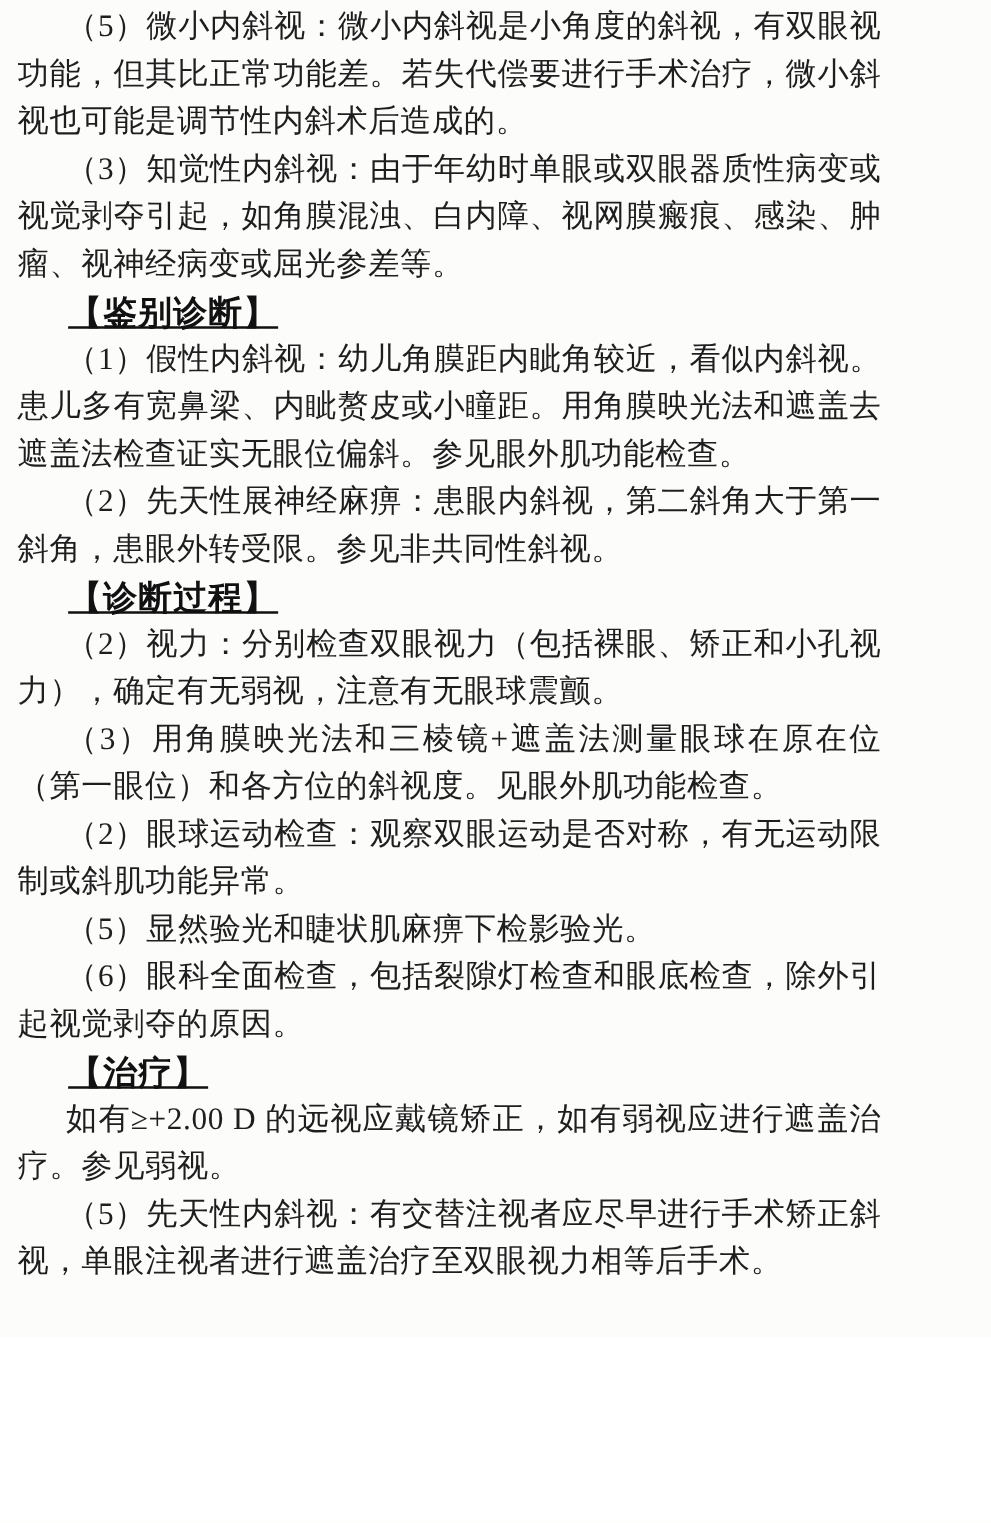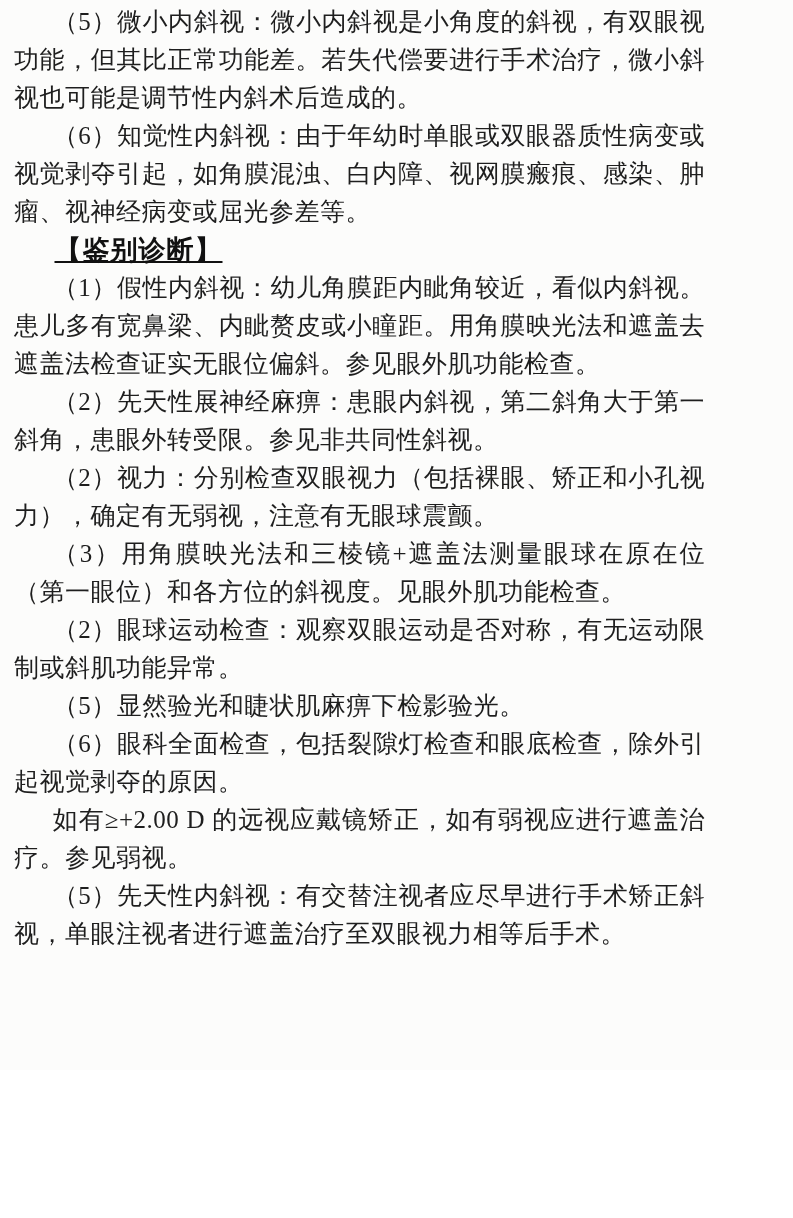--- a/index.html
+++ b/index.html
@@ -37,24 +37,26 @@
     letter-spacing: 1px;
     font-family: "Liberation Sans", "DejaVu Sans", sans-serif;
     text-decoration: underline;
   }
 </style>
 </head>
 <body>
 
 <div class="page">
   <p class="para">（5）微小内斜视：微小内斜视是小角度的斜视，有双眼视功能，但其比正常功能差。若失代偿要进行手术治疗，微小斜视也可能是调节性内斜术后造成的。</p>
-  <p class="para">（6）知觉性内斜视：由于年幼时单眼或双眼器质性病变或视觉剥夺引起，如角膜混浊、白内障、视网膜瘢痕、感染、肿瘤、视神经病变或屈光参差等。</p>
+  <p class="para">（3）知觉性内斜视：由于年幼时单眼或双眼器质性病变或视觉剥夺引起，如角膜混浊、白内障、视网膜瘢痕、感染、肿瘤、视神经病变或屈光参差等。</p>
   <p class="heading">【鉴别诊断】</p>
   <p class="para">（1）假性内斜视：幼儿角膜距内眦角较近，看似内斜视。患儿多有宽鼻梁、内眦赘皮或小瞳距。用角膜映光法和遮盖去遮盖法检查证实无眼位偏斜。参见眼外肌功能检查。</p>
   <p class="para">（2）先天性展神经麻痹：患眼内斜视，第二斜角大于第一斜角，患眼外转受限。参见非共同性斜视。</p>
+  <p class="heading">【诊断过程】</p>
   <p class="para">（2）视力：分别检查双眼视力（包括裸眼、矫正和小孔视力），确定有无弱视，注意有无眼球震颤。</p>
   <p class="para">（3）用角膜映光法和三棱镜+遮盖法测量眼球在原在位（第一眼位）和各方位的斜视度。见眼外肌功能检查。</p>
   <p class="para">（2）眼球运动检查：观察双眼运动是否对称，有无运动限制或斜肌功能异常。</p>
   <p class="para">（5）显然验光和睫状肌麻痹下检影验光。</p>
   <p class="para">（6）眼科全面检查，包括裂隙灯检查和眼底检查，除外引起视觉剥夺的原因。</p>
+  <p class="heading">【治疗】</p>
   <p class="para">如有≥+2.00 D 的远视应戴镜矫正，如有弱视应进行遮盖治疗。参见弱视。</p>
   <p class="para">（5）先天性内斜视：有交替注视者应尽早进行手术矫正斜视，单眼注视者进行遮盖治疗至双眼视力相等后手术。</p>
 </div>
 
 </body></html>

